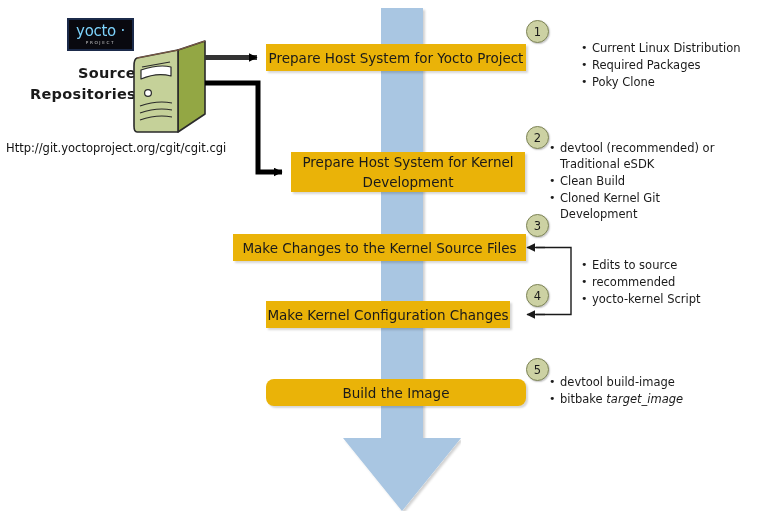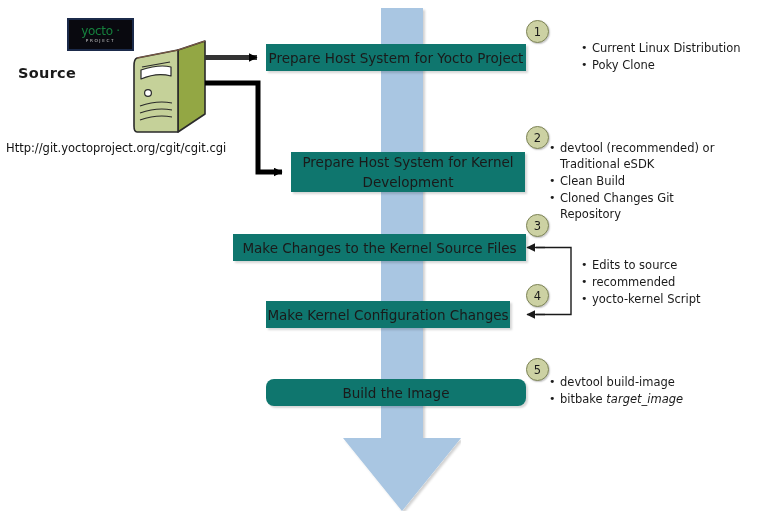--- a/index.html
+++ b/index.html
@@ -36,38 +36,38 @@
     background: #09090f;
     border: 2px solid #1b2a4a;
     box-sizing: border-box;
     display: flex;
     flex-direction: column;
     align-items: center;
     justify-content: center;
     line-height: 1;
   }
   #yocto-logo .yl-main {
-    color: #15803d;
-    font-size: 12px;
+    color: #7dd3fc;
+    font-size: 15px;
     letter-spacing: -0.3px;
     font-family: "DejaVu Sans", "Liberation Sans", sans-serif;
   }
   #yocto-logo .yl-sub {
     color: #cfcfcf;
     font-size: 4.2px;
     letter-spacing: 1.6px;
     margin-top: 2px;
   }
 
   #source-label {
     position: absolute;
     left: 18px;
     top: 63px;
     width: 118px;
-    text-align: left;
+    text-align: right;
     font-weight: bold;
     font-size: 14.5px;
     line-height: 21px;
     letter-spacing: 0.3px;
   }
 
   #repo-url {
     position: absolute;
     left: 6px;
     top: 141px;
@@ -91,21 +91,21 @@
     top: 0;
     width: 769px;
     height: 517px;
     z-index: 3;
     pointer-events: none;
   }
 
   
   .proc-box {
     position: absolute;
-    background: #0f766e;
+    background: #eab308;
     box-sizing: border-box;
     display: flex;
     align-items: center;
     justify-content: center;
     text-align: center;
     font-size: 13.5px;
     line-height: 20px;
     color: #1a1a1a;
     z-index: 2;
     box-shadow: 2px 2px 2px rgba(0,0,0,0.16);
@@ -187,20 +187,21 @@
   </g>
 </svg>
 
 <div id="yocto-logo">
   <span class="yl-main">yocto ·</span>
   <span class="yl-sub">PROJECT</span>
 </div>
 
 <div id="source-label">
   <div>Source</div>
+  <div>Repositories</div>
 </div>
 
 <svg id="server-icon" viewBox="0 0 76 104" width="76" height="104" aria-hidden="true">
 
   <polygon points="47,14 74,5 74,78 47,96" fill="#93a744" stroke="#2a2a2a" stroke-width="1.6" stroke-linejoin="round"></polygon>
 
   <path d="M6,22 L47,14 L47,96 L6,96 Q3,96 3,90 L3,30 Q3,23 6,22 Z" fill="#c5d199" stroke="#2a2a2a" stroke-width="1.6" stroke-linejoin="round"></path>
 
   <path d="M6,22 L47,14 L74,5" fill="none" stroke="#9b6b4f" stroke-width="1.1" opacity="0.75"></path>
 
@@ -244,29 +245,30 @@
 <div class="step-circle" id="circle-4">
   <span>4</span>
 </div>
 <div class="step-circle" id="circle-5">
   <span>5</span>
 </div>
 
 <div class="note-group" id="notes-1">
   <ul>
     <li>Current Linux Distribution</li>
+    <li>Required Packages</li>
     <li>Poky Clone</li>
   </ul>
 </div>
 
 <div class="note-group" id="notes-2">
   <ul>
     <li>devtool (recommended) or Traditional eSDK</li>
     <li>Clean Build</li>
-    <li>Cloned Changes Git Repository</li>
+    <li>Cloned Kernel Git Development</li>
   </ul>
 </div>
 
 <div class="note-group" id="notes-3">
   <ul>
     <li>Edits to source</li>
     <li>recommended</li>
     <li>yocto-kernel Script</li>
   </ul>
 </div>

